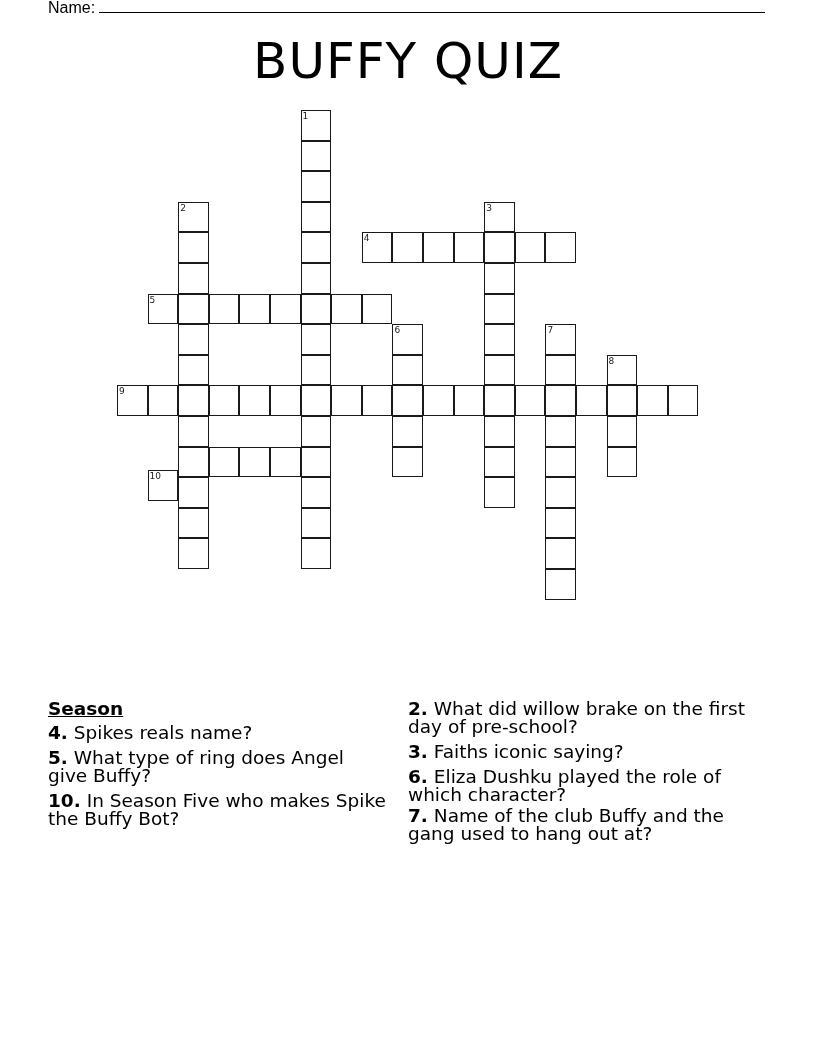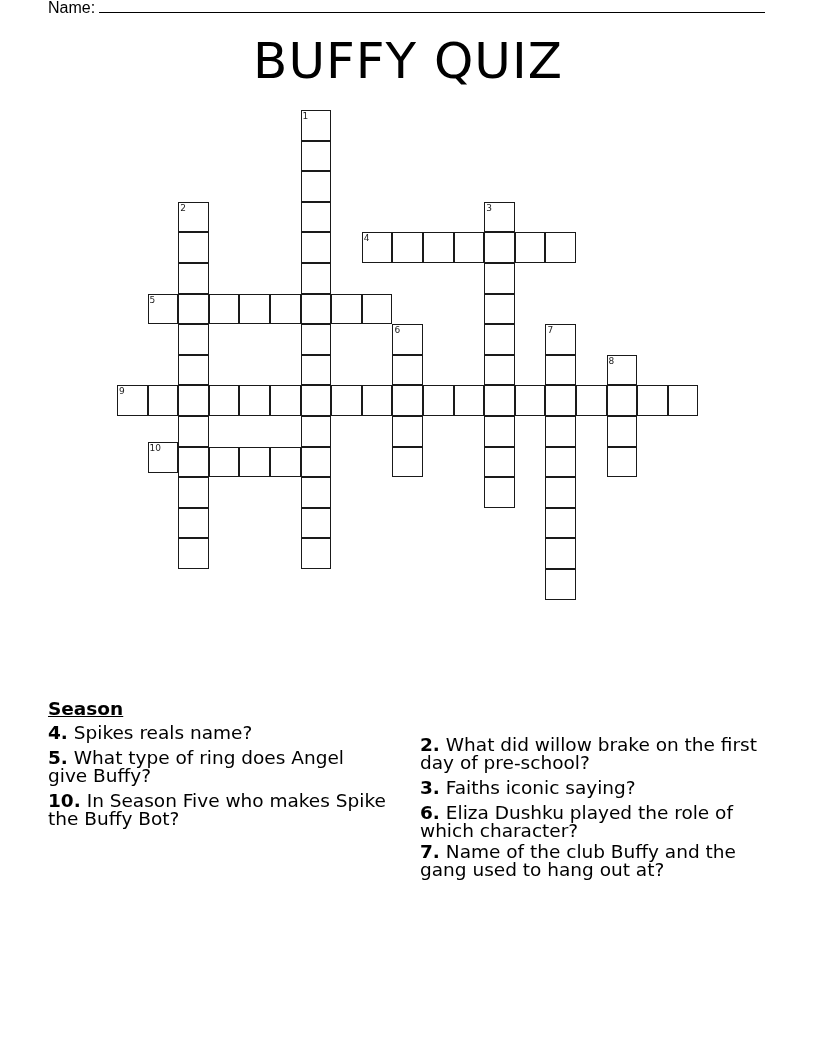--- a/index.html
+++ b/index.html
@@ -5,21 +5,21 @@
   html, body { margin: 0; padding: 0; background: #ffffff; }
   body { width: 816px; height: 1056px; position: relative; overflow: hidden; font-family: "DejaVu Sans", sans-serif; color: #000; }
   .name-line { position: absolute; left: 48px; top: -2px; font-family: "Liberation Sans", sans-serif; font-size: 16px; white-space: nowrap; }
   .name-line .blank { display: inline-block; width: 666px; border-bottom: 1px solid #000; height: 14px; vertical-align: baseline; margin-left: 4px; }
   .title { position: absolute; left: 0; width: 816px; top: 32px; text-align: center; font-family: "DejaVu Sans", sans-serif; font-size: 50px; letter-spacing: 1px; }
   .grid { position: absolute; left: 0; top: 0; width: 816px; height: 620px; }
   .cell { position: absolute; width: 30.6px; height: 30.6px; box-sizing: border-box; border: 1.6px solid #1a1a1a; background: #fff; }
   .cell .num { position: absolute; left: 1px; top: 0px; font-size: 9px; line-height: 10px; font-family: "DejaVu Sans", sans-serif; color: #222; }
   .clues { position: absolute; top: 700px; font-size: 18.5px; line-height: 18px; }
   .clues.left { left: 48px; width: 340px; }
-  .clues.right { left: 420px; width: 340px; margin-top: 36px; }
+  .clues.right { left: 408px; width: 340px; }
   .heading { font-weight: bold; text-decoration: underline; margin-bottom: 6px; }
   .clue { margin-bottom: 7px; }
   .clue b { font-weight: bold; }
 </style>
 </head>
 <body>
 
 <div class="name-line">
   <span>Name:</span><span class="blank"></span>
 </div>
@@ -118,21 +118,21 @@
     <div class="cell" style="left: 239.4px; top: 385.4px;"></div>
     <div class="cell" style="left: 270px; top: 385.4px;"></div>
     <div class="cell" style="left: 331.2px; top: 385.4px;"></div>
     <div class="cell" style="left: 361.8px; top: 385.4px;"></div>
     <div class="cell" style="left: 423px; top: 385.4px;"></div>
     <div class="cell" style="left: 453.6px; top: 385.4px;"></div>
     <div class="cell" style="left: 514.8px; top: 385.4px;"></div>
     <div class="cell" style="left: 576px; top: 385.4px;"></div>
     <div class="cell" style="left: 637.2px; top: 385.4px;"></div>
     <div class="cell" style="left: 667.8px; top: 385.4px;"></div>
-    <div class="cell" style="left: 147.6px; top: 442px;">
+    <div class="cell" style="left: 147.6px; top: 470px;">
       <span class="num">10</span>
     </div>
     <div class="cell" style="left: 208.8px; top: 446.6px;"></div>
     <div class="cell" style="left: 239.4px; top: 446.6px;"></div>
     <div class="cell" style="left: 270px; top: 446.6px;"></div>
   </div>
 
 <div class="clues left">
   <div class="heading">Season</div>
   <div class="clue"><b>4.</b> <span>Spikes reals name?</span></div>

